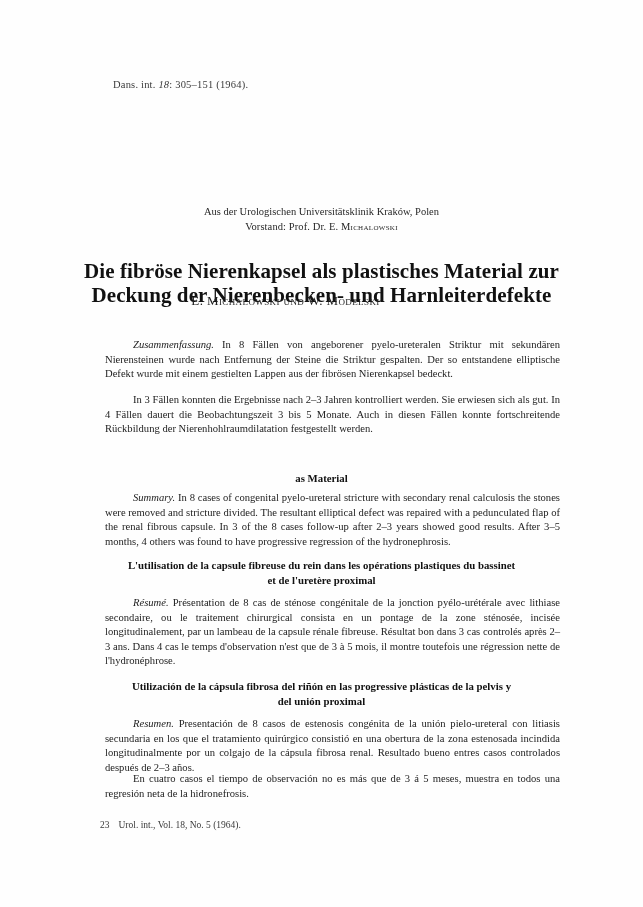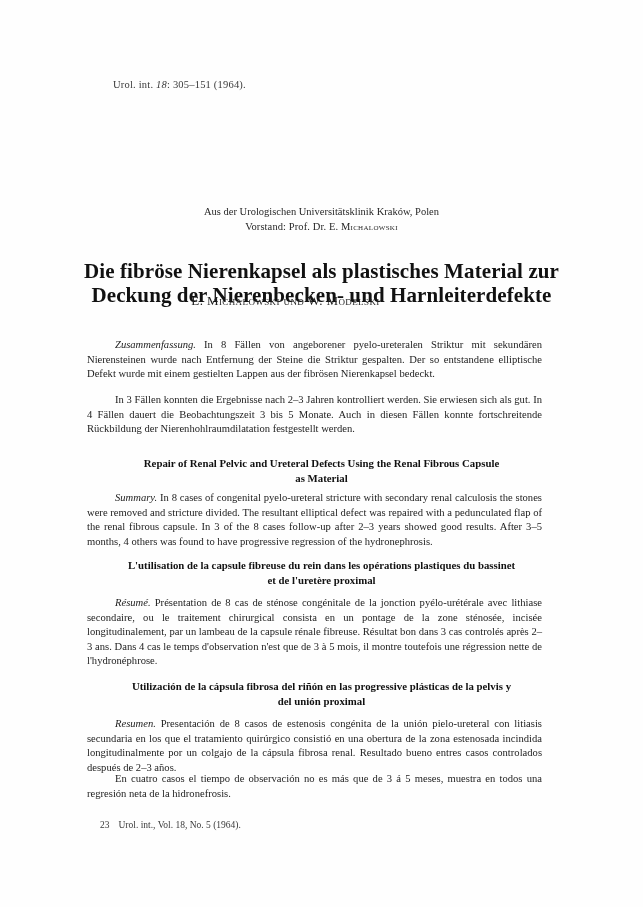--- a/index.html
+++ b/index.html
@@ -76,21 +76,21 @@
     color: #1e1e1e;
   }
   .authors .sc {
     font-variant: small-caps;
     letter-spacing: 0.4px;
   }
 
   
   .abs {
     position: absolute;
-    left: 87px;
+    left: 105px;
     width: 455px;
     font-size: 10.6px;
     line-height: 14.6px;
     text-align: justify;
     text-justify: inter-word;
     color: #222222;
   }
   .abs p {
     margin: 0;
     text-indent: 28px;
@@ -132,21 +132,21 @@
   #head-es  { top: 679px; }
   #abs-es   { top: 717px; font-family: Liberation Serif, serif; }
   #abs-es-2 { top: 772px; }
 </style>
 </head>
 <body>
 
 <div class="page">
 
   <div class="running-head">
-    <span>Urol. int.</span>
+    <span>Dans. int.</span>
     <span class="vol">18</span><span>: 305–151 (1964).</span>
   </div>
 
   <div class="affiliation">
     <div>Aus der Urologischen Universitätsklinik Kraków, Polen</div>
     <div class="line2"><span>Vorstand: Prof. Dr. E. </span><span class="smallcaps">Michalowski</span></div>
   </div>
 
   <h1 class="title">
     <span>Die fibröse Nierenkapsel als plastisches Material zur</span><br>
@@ -158,21 +158,21 @@
   </div>
 
   <div class="abs" id="abs-de-1">
     <p><span class="lead">Zusammenfassung.</span><span> In 8 Fällen von angeborener pyelo-ureteralen Striktur mit sekundären Nierensteinen wurde nach Entfernung der Steine die Striktur gespalten. Der so entstandene elliptische Defekt wurde mit einem gestielten Lappen aus der fibrösen Nierenkapsel bedeckt.</span></p>
   </div>
   <div class="abs" id="abs-de-2">
     <p>In 3 Fällen konnten die Ergebnisse nach 2–3 Jahren kontrolliert werden. Sie erwiesen sich als gut. In 4 Fällen dauert die Beobachtungszeit 3 bis 5 Monate. Auch in diesen Fällen konnte fortschreitende Rückbildung der Nierenhohlraumdilatation festgestellt werden.</p>
   </div>
 
   <div class="sec-head" id="head-en">
-    <span>Repair of Renal Pelvic and Ureteral Defects Using the Renal Fibrous Capsule</span><br>
+    <br>
     <span>as Material</span>
   </div>
   <div class="abs" id="abs-en">
     <p><span class="lead">Summary.</span><span> In 8 cases of congenital pyelo-ureteral stricture with secondary renal calculosis the stones were removed and stricture divided. The resultant elliptical defect was repaired with a pedunculated flap of the renal fibrous capsule. In 3 of the 8 cases follow-up after 2–3 years showed good results. After 3–5 months, 4 others was found to have progressive regression of the hydronephrosis.</span></p>
   </div>
 
   <div class="sec-head" id="head-fr">
     <span>L'utilisation de la capsule fibreuse du rein dans les opérations plastiques du bassinet</span><br>
     <span>et de l'uretère proximal</span>
   </div>

